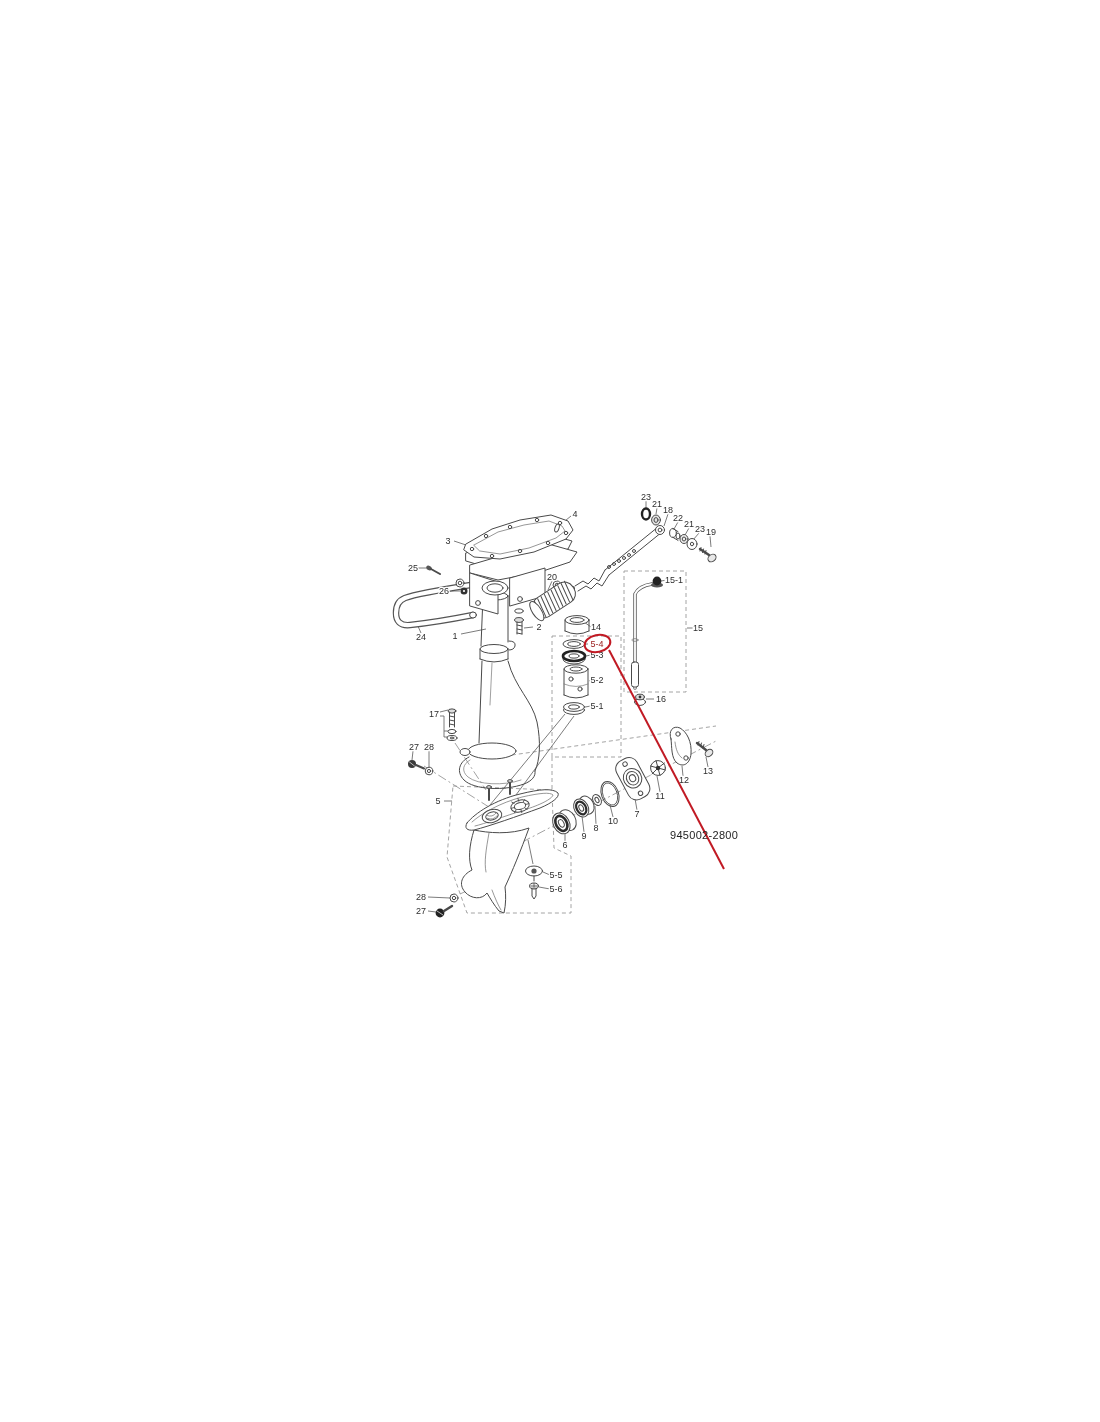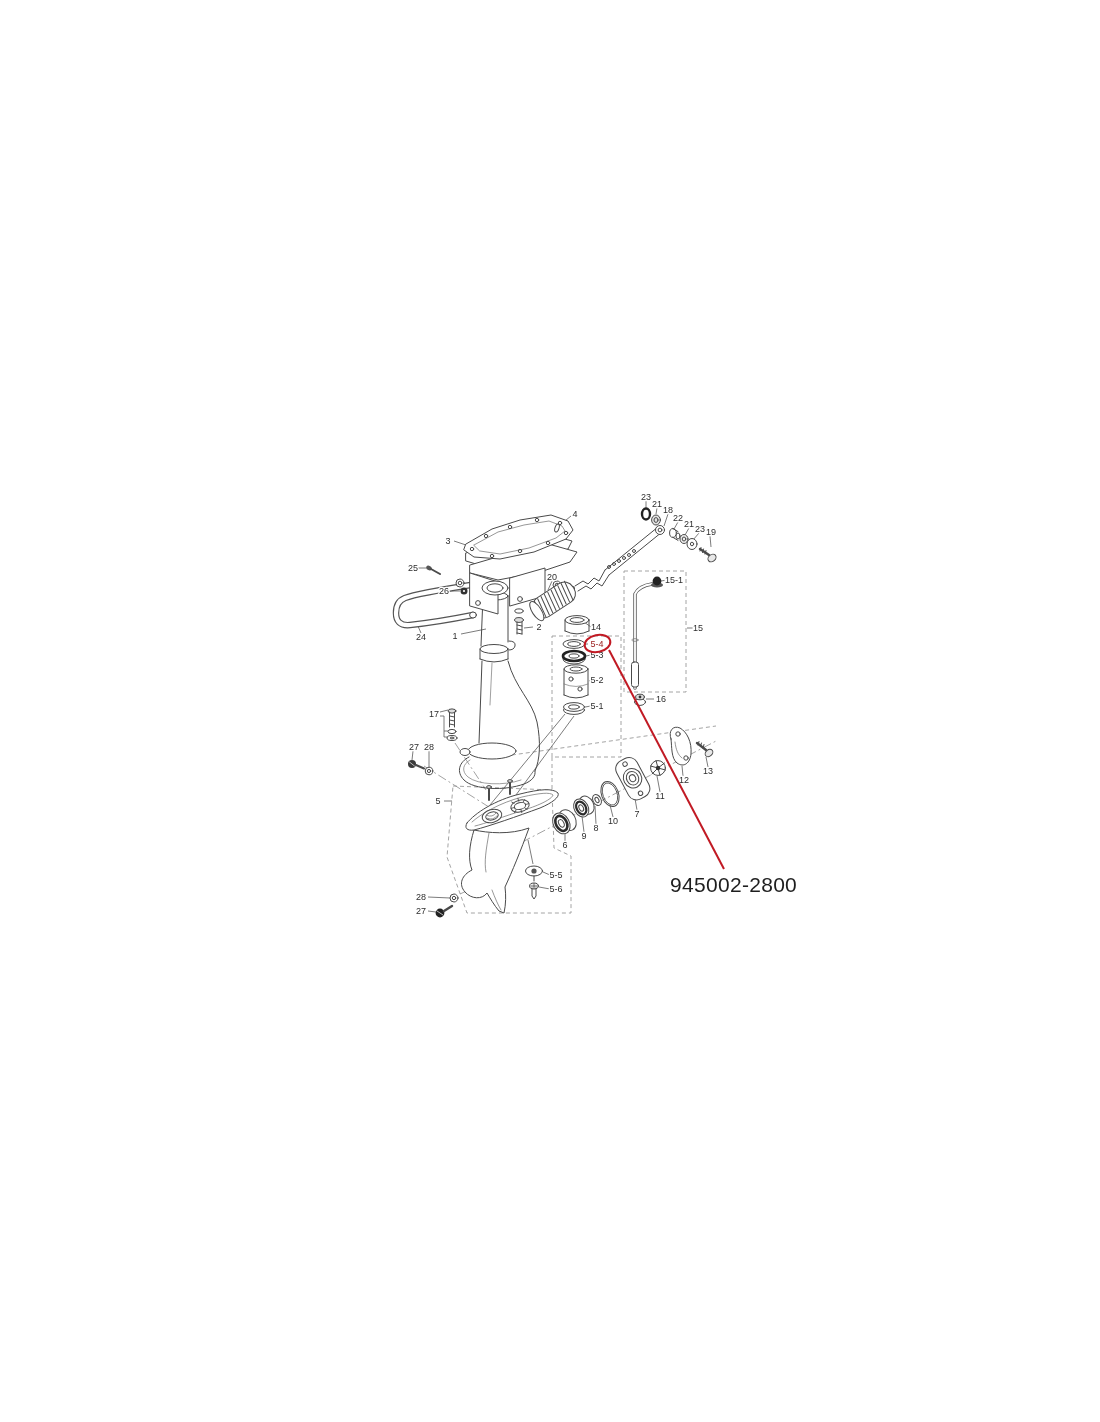--- a/index.html
+++ b/index.html
@@ -6,22 +6,22 @@
   .canvas{
     position:relative;
     width:1100px;height:1422px;
     background:#ffffff;
     font-family:"Liberation Sans", sans-serif;
     overflow:hidden;
   }
   .canvas svg{position:absolute;left:0;top:0;}
   .part-number{
     position:absolute;
-    left:670px;top:874px;
-    font-size:21px;
+    left:670px;top:830px;
+    font-size:11px;
     line-height:1;
     letter-spacing:.3px;
     color:#1e1e1e;
     font-family:"Liberation Sans", sans-serif;
   }
   text{font-family:"Liberation Sans", sans-serif;}
 </style>
 </head>
 <body>
 

